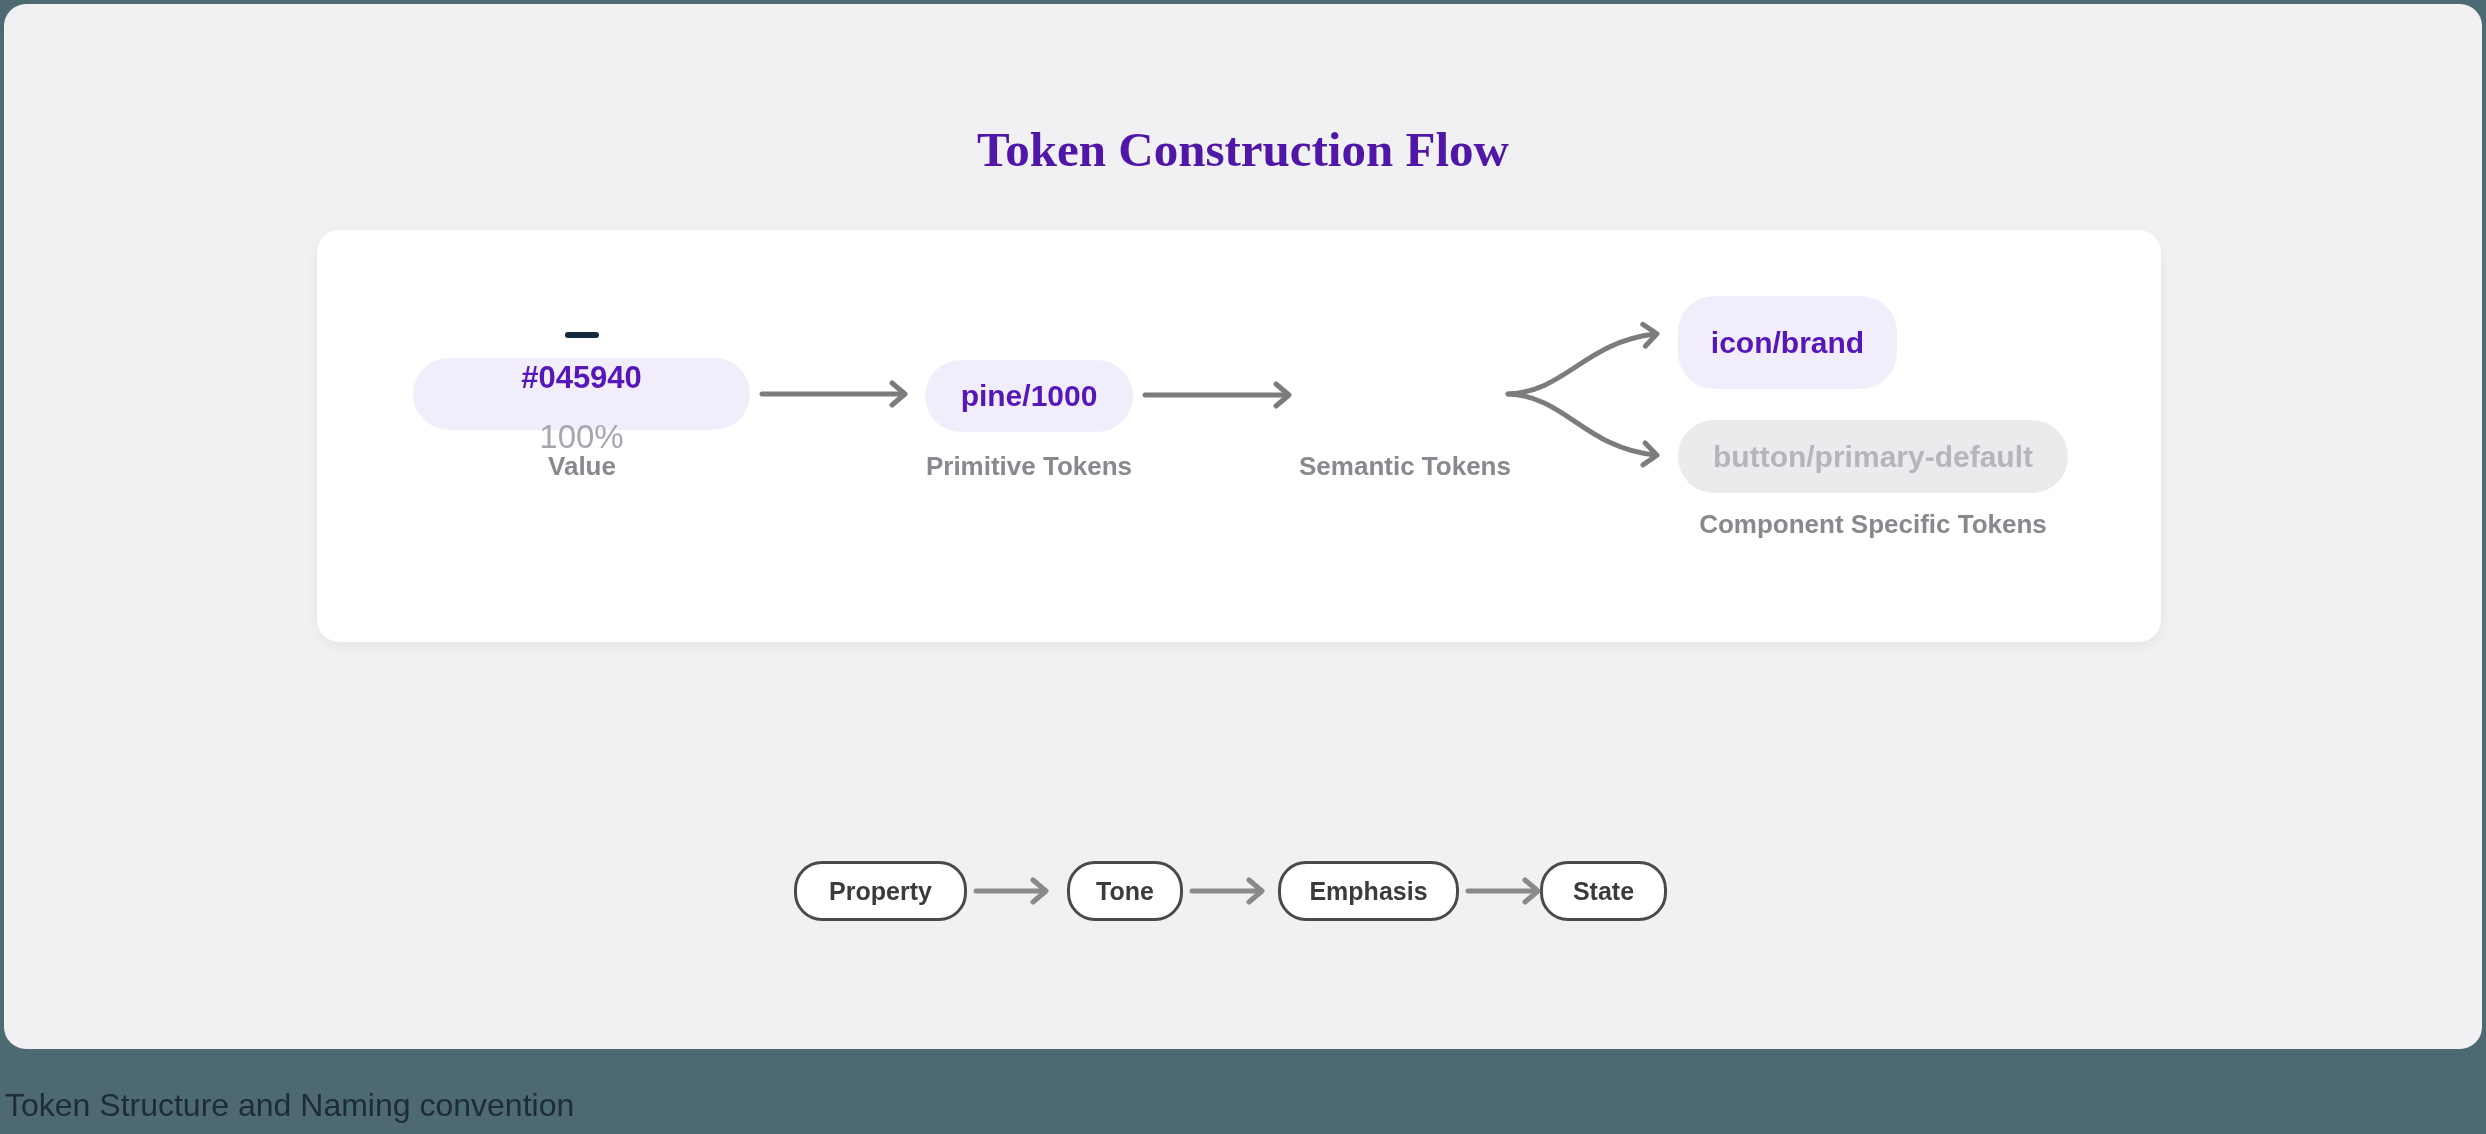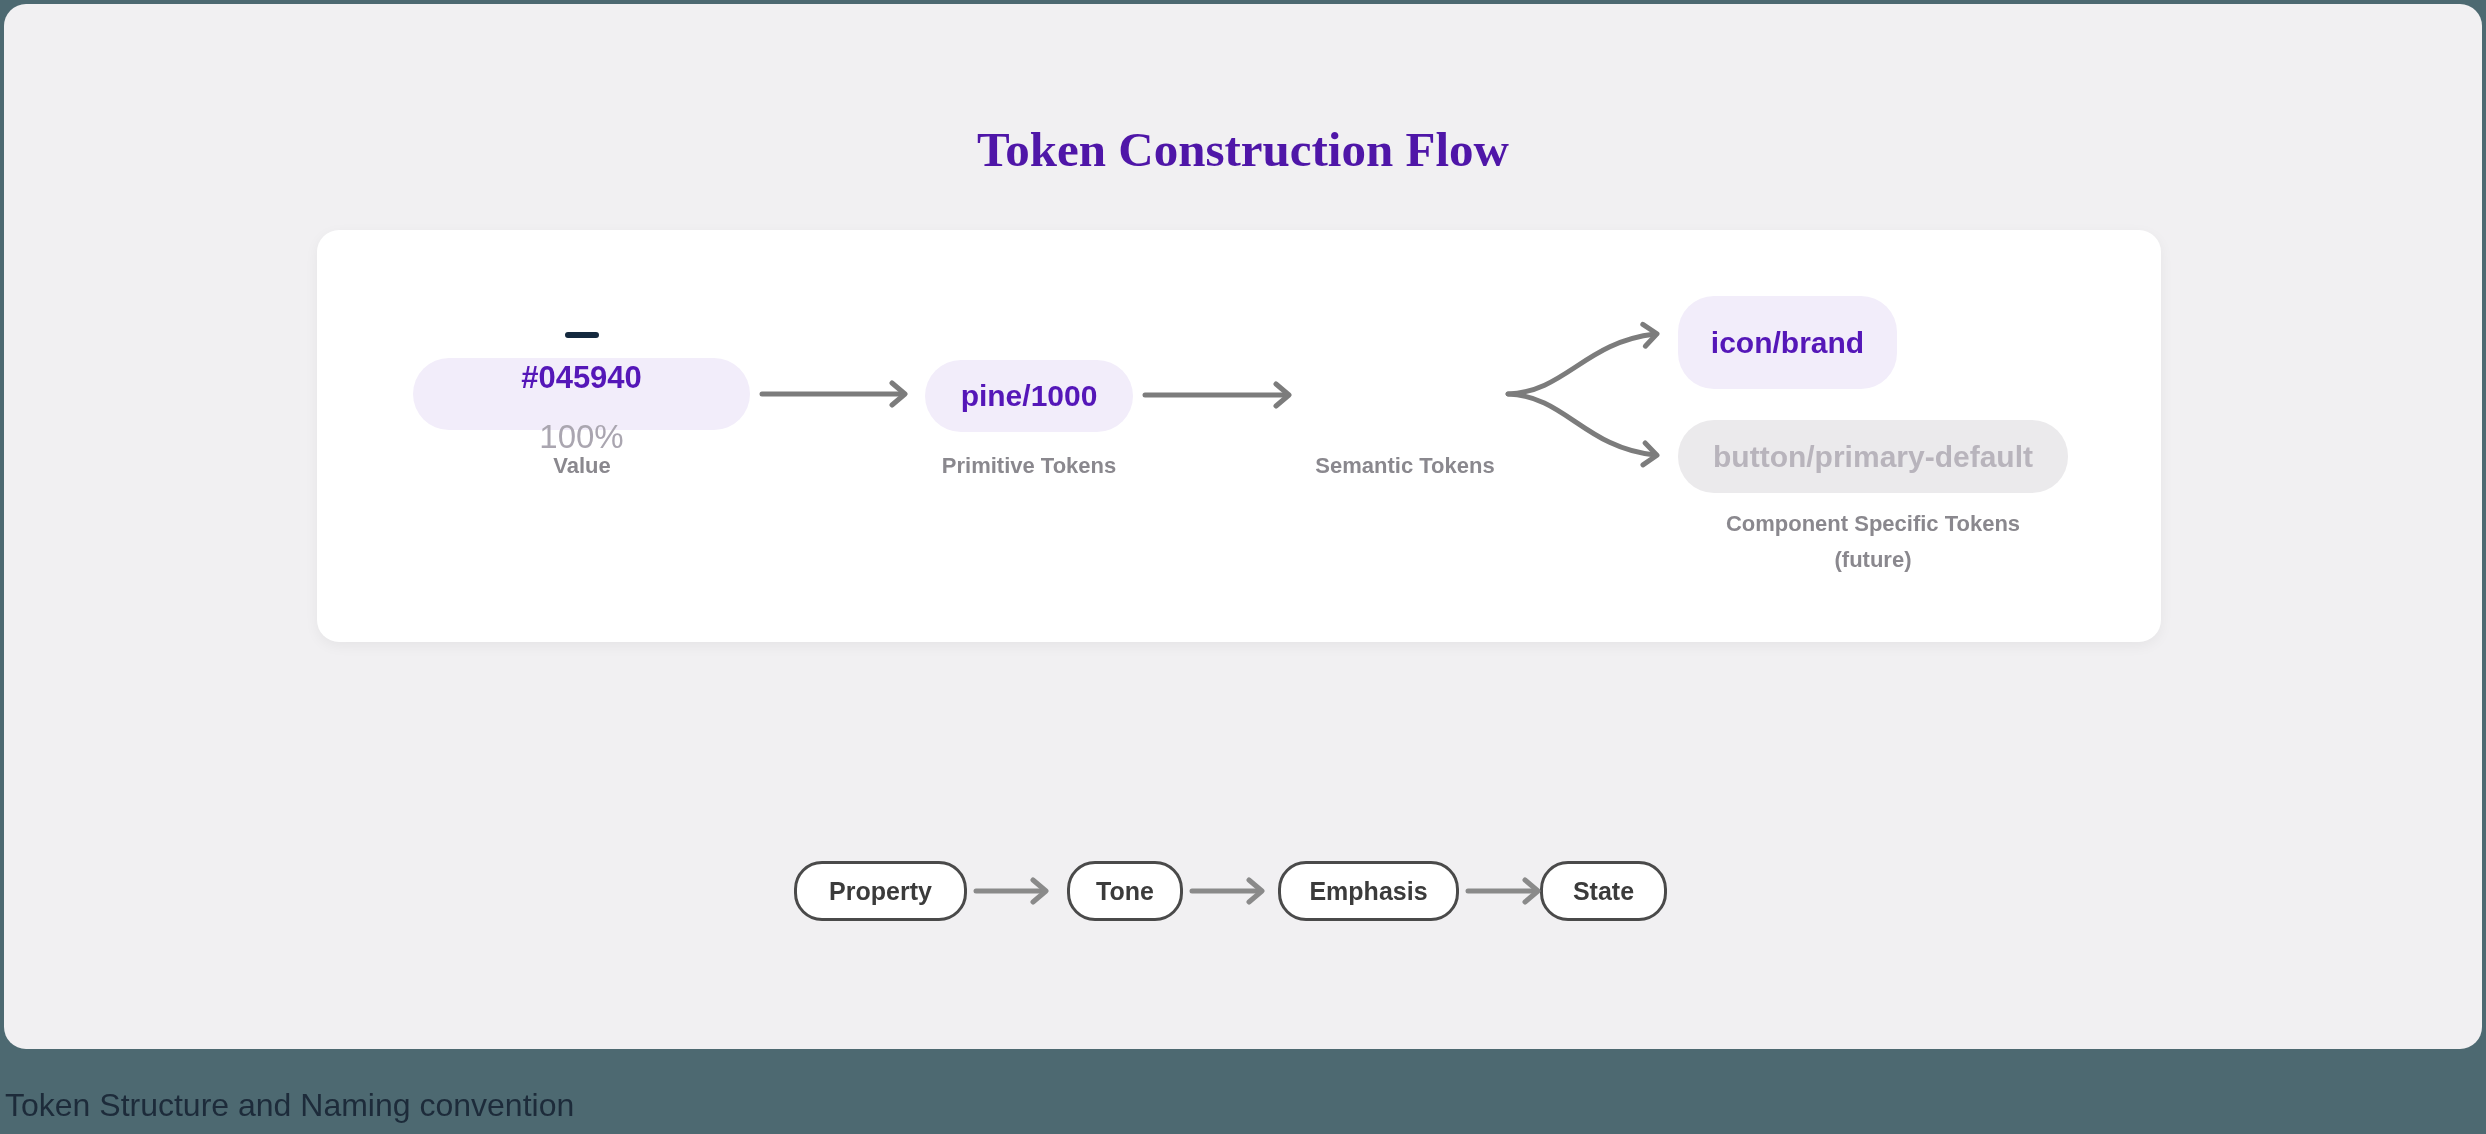--- a/index.html
+++ b/index.html
@@ -57,21 +57,21 @@
     border:3px solid var(--swatch_border,#14293e);
     box-sizing:border-box;
   }
   .hex{color:var(--accent_token,#5517b8);font-weight:700;font-size:31px;}
   .opacity{color:var(--opacity_gray,#aaa6b0);font-weight:400;font-size:33px;}
 
   
   .node-label{
     position:absolute;transform:translateX(-50%);
     color:var(--label_gray,#8a888e);
-    font-weight:700;font-size:22px;line-height:36px;
+    font-weight:700;font-size:26px;line-height:36px;
     text-align:center;white-space:nowrap;
   }
   .label-value{left:582px;top:448px;}
   .label-primitive{left:1029px;top:448px;}
   .label-semantic{left:1405px;top:448px;}
   .label-component{left:1873px;top:506px;white-space:normal;width:420px;margin-left:-210px;transform:none;}
 
   
   .step-pill{
     position:absolute;top:861px;height:60px;
@@ -129,21 +129,20 @@
   <div class="pill lav pill-icon">
     <span>icon/brand</span>
   </div>
 
   <div class="pill gray pill-button">
     <span>button/primary-default</span>
   </div>
 
   <div class="node-label label-component">
     <div>Component Specific Tokens</div>
-    <div>(future)</div>
   </div>
 
 
   <div class="step-pill step-0">
     <span>Property</span>
   </div>
   <div class="step-pill step-1">
     <span>Tone</span>
   </div>
   <div class="step-pill step-2">

